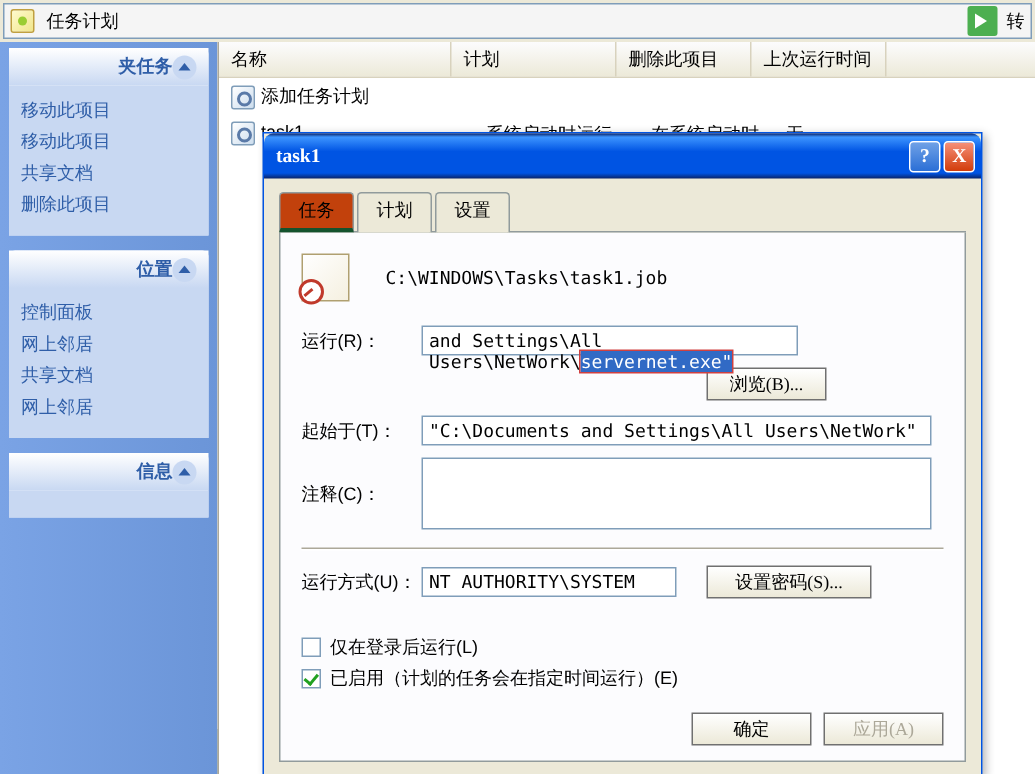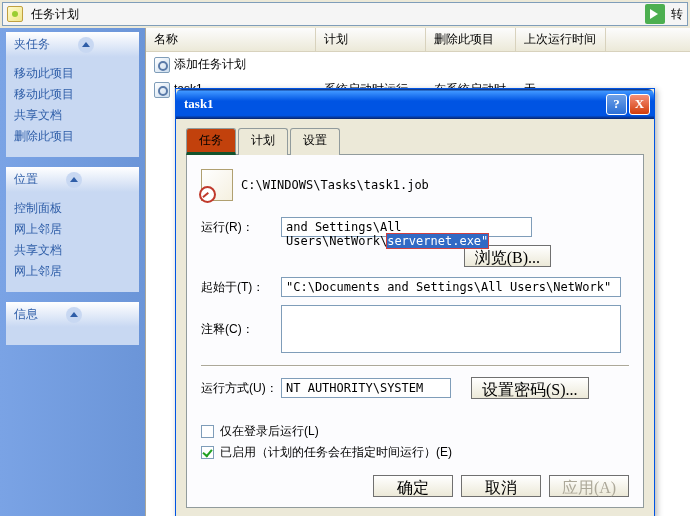--- a/index.html
+++ b/index.html
@@ -12,61 +12,61 @@
 .addr-text { flex: 1; padding: 2px 4px; }
 .go-btn { width: 20px; height: 20px; background: #4CAF50; border-radius: 2px; margin: 0 2px; position: relative; }
 .go-btn::after { content: ""; position: absolute; left: 5px; top: 5px; border-left: 8px solid white; border-top: 5px solid transparent; border-bottom: 5px solid transparent; }
 .go-lbl { margin: 0 4px; }
 
 .main { display: flex; height: calc(100% - 28px); }
 
 
 .side { width: 145px; background: linear-gradient(to right, #7aa3e5 0%, #6b95d8 100%); padding: 4px 0; }
 .side-group { background: linear-gradient(to bottom, #ffffff, #eef3fe); border-radius: 0; margin: 0 6px 10px 6px; }
-.side-hdr { background: linear-gradient(to bottom, #ffffff, #c8d8f2); padding: 4px 8px; font-weight: normal; color: #2f5ea8; border-top-left-radius: 4px; border-top-right-radius: 4px; display: flex; justify-content: flex-start; align-items: center; gap: 28px; }
+.side-hdr { background: linear-gradient(to bottom, #ffffff, #c8d8f2); padding: 4px 8px; font-weight: bold; color: #2f5ea8; border-top-left-radius: 4px; border-top-right-radius: 4px; display: flex; justify-content: flex-end; align-items: center; }
 .chev-up { width: 16px; height: 16px; border-radius: 50%; background: #c8d8f2; position: relative; }
 .chev-up::after { content: ""; position: absolute; width: 0; height: 0; border-left: 4px solid transparent; border-right: 4px solid transparent; border-bottom: 5px solid #2f5ea8; left: 4px; top: 5px; }
 .side-body { padding: 6px 8px 10px 8px; background: #c8d8f2; }
 .side-item { color: #2f5ea8; padding: 2px 0; cursor: pointer; }
 
 
 .content { flex: 1; background: #ffffff; border-left: 1px solid #aca899; }
 .cols { display: flex; background: linear-gradient(to bottom, #fcfcfd, #ece9d8); border-bottom: 1px solid #d8d2bd; font-size: 12px; }
 .col { padding: 3px 8px; border-right: 1px solid #d8d2bd; }
-.row { display: flex; align-items: center; padding: 2px 0; }
+.row { display: flex; padding: 2px 0; }
 .cell { padding: 2px 8px; white-space: nowrap; overflow: hidden; }
 .icon-task { width: 16px; height: 16px; display: inline-block; background: linear-gradient(135deg,#fff,#cde); border: 1px solid #7f9db9; border-radius: 2px; margin-right: 4px; vertical-align: middle; position: relative; }
 .icon-task::after { content: ""; position: absolute; width: 6px; height: 6px; border: 2px solid #5a7aa8; border-radius: 50%; top: 3px; left: 3px; }
 
 
 .dialog { position: absolute; left: 175px; top: 88px; width: 480px; border: 1px solid #0054e3; background: #ece9d8; box-shadow: 2px 2px 6px rgba(0,0,0,0.3); }
 .dlg-title { height: 30px; background: linear-gradient(to bottom, #0a246a 0%, #3d95ff 8%, #0054e3 40%, #0054e3 88%, #0a246a 100%); color: #fff; display: flex; align-items: center; padding: 0 4px 0 8px; font-family: Tahoma; font-weight: bold; font-size: 13px; border-radius: 6px 6px 0 0; }
 .dlg-title-txt { flex: 1; }
 .dlg-btn { width: 21px; height: 21px; margin-left: 2px; border-radius: 3px; border: 1px solid #fff; display: flex; align-items: center; justify-content: center; font-family: Tahoma; font-weight: bold; font-size: 13px; }
 .dlg-help { background: linear-gradient(to bottom,#6fa1e6,#2b6fd6); color: #fff; }
 .dlg-close { background: linear-gradient(to bottom,#f59079,#d23c0a); color: #fff; }
 
 .dlg-body { padding: 8px 10px; }
 .tabs { display: flex; border-bottom: 1px solid #919b9c; position: relative; }
 .tab { padding: 3px 12px; border: 1px solid #919b9c; border-bottom: none; margin-right: 2px; background: #ece9d8; position: relative; top: 1px; border-radius: 3px 3px 0 0; }
 .tab.active { background: #c2410c; border-bottom: 3px solid #14532d; }
 .tab-pane { background: #fcfcfe; border: 1px solid #919b9c; border-top: none; padding: 14px 14px 10px 14px; }
 
-.path-line { display: flex; align-items: center; gap: 8px; margin-bottom: 16px; }
+.path-line { display: flex; align-items: center; gap: 24px; margin-bottom: 16px; }
 .path-icon { width: 32px; height: 32px; background: linear-gradient(135deg,#fff,#f5f0e0); border: 1px solid #b0a070; position: relative; }
 .path-icon::before { content: ""; position: absolute; width: 13px; height: 13px; border: 2px solid #c0392b; border-radius: 50%; bottom: -3px; left: -3px; background: #fff; }
 .path-icon::after { content: ""; position: absolute; width: 7px; height: 1.6px; background:#c0392b; bottom: 4px; left: 0px; transform: rotate(-40deg); }
 
 .frm-row { display: flex; align-items: center; margin-bottom: 8px; }
 .frm-lbl { width: 80px; }
 .frm-inp { border: 1px solid #7f9db9; background: #fff; padding: 2px 4px; font-family: "SimSun", monospace; font-size: 12px; height: 20px; }
 .run-inp { width: 251px; position: relative; }
 .run-inp .hl { background: #316ac5; color:#fff; outline: 1px solid #d04040; outline-offset: 0px; }
 .browse-row { display: flex; justify-content: flex-end; margin-bottom: 10px; }
-.btn { border: 1px solid #707070; background: linear-gradient(to bottom,#fff,#ece9d8); padding: 2px 10px; font-family: "SimSun"; font-size: 16px; min-width: 80px; height: 22px; }
+.btn { border: 1px solid #707070; background: linear-gradient(to bottom,#fff,#ece9d8); padding: 2px 10px; font-family: "SimSun"; font-size: 12px; min-width: 80px; height: 22px; }
 .btn:disabled { color: #aca899; }
 .comment { height: 48px; resize: none; }
 
 .hr { border-top: 1px solid #aca899; border-bottom: 1px solid #fff; margin: 12px 0 10px 0; }
 
 .chk-row { display: flex; align-items: center; gap: 6px; margin: 4px 0; }
 .chk { width: 13px; height: 13px; border: 1px solid #7f9db9; background: #fff; display: inline-flex; align-items: center; justify-content: center; }
 .chk.checked::after { content: ""; width: 7px; height: 4px; border-left: 2px solid #21a121; border-bottom: 2px solid #21a121; transform: rotate(-50deg); margin-top: -2px; }
 
 .dlg-foot { display: flex; justify-content: flex-end; gap: 8px; margin-top: 14px; }
@@ -114,21 +114,21 @@
       <div class="side-hdr">
         <span>信息</span>
         <span class="chev-up"></span>
       </div>
       <div class="side-body" style="height:18px"></div>
     </div>
   </div>
 
   <div class="content">
     <div class="cols">
-      <div class="col" style="width:170px">名称</div>
+      <div class="col" style="width:155px">名称</div>
       <div class="col" style="width:110px">计划</div>
       <div class="col" style="width:90px">删除此项目</div>
       <div class="col" style="width:90px">上次运行时间</div>
     </div>
     <div class="row">
       <div class="cell" style="width:170px"><span class="icon-task"></span><span>添加任务计划</span></div>
     </div>
     <div class="row">
       <div class="cell" style="width:170px"><span class="icon-task"></span><span>task1</span></div>
       <div class="cell" style="width:110px">系统启动时运行</div>
@@ -190,20 +190,19 @@
         <span class="chk"></span>
         <span>仅在登录后运行(L)</span>
       </div>
       <div class="chk-row">
         <span class="chk checked"></span>
         <span>已启用（计划的任务会在指定时间运行）(E)</span>
       </div>
 
       <div class="dlg-foot">
         <button class="btn">确定</button>
-        <button class="btn">取消</button>
         <button class="btn" disabled="">应用(A)</button>
       </div>
     </div>
   </div>
 </div>
 
 <div class="bg-deco"></div>
 
 </body></html>

